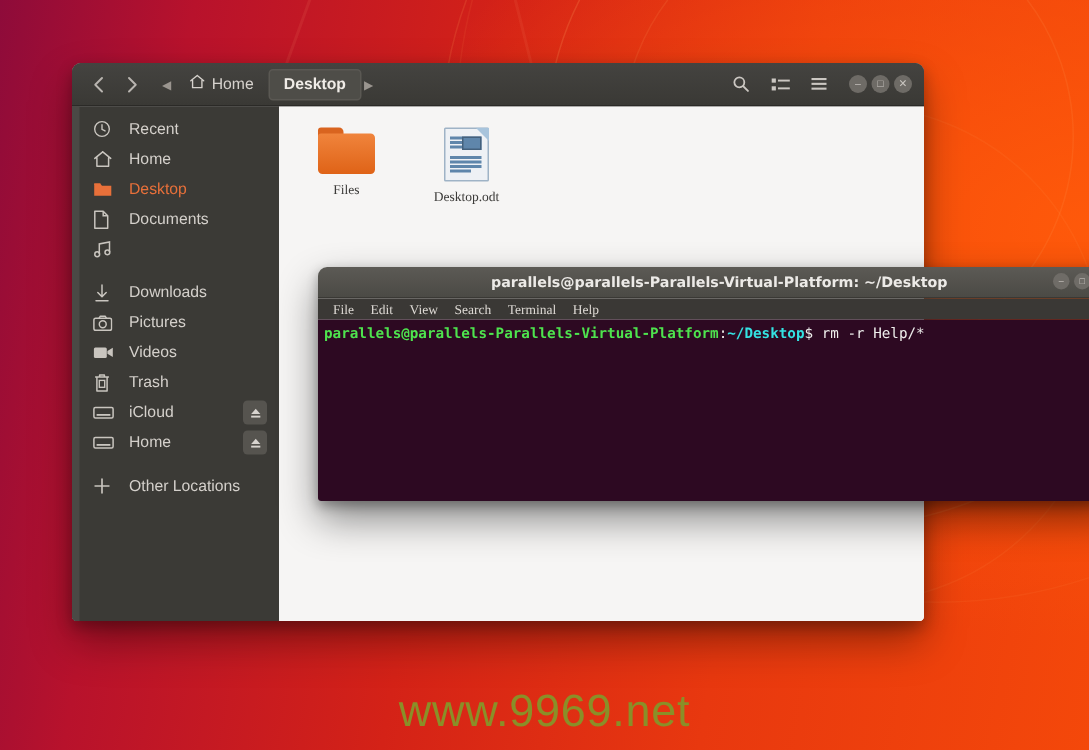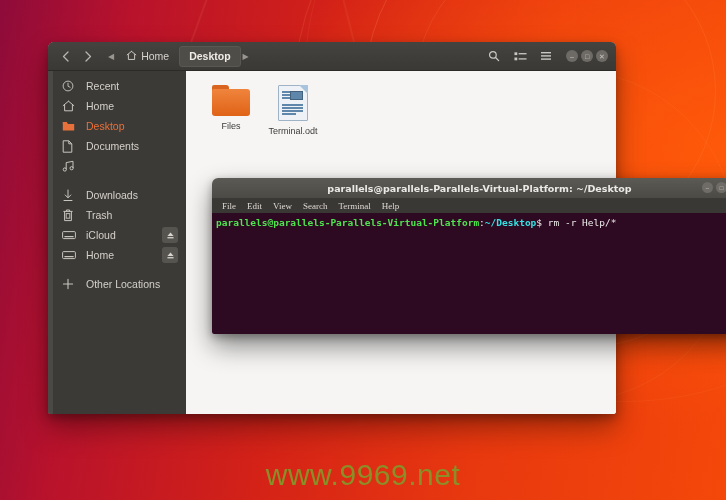--- a/index.html
+++ b/index.html
@@ -102,21 +102,21 @@
   .sb-label{white-space:nowrap;overflow:hidden;}
   .sb-label.blank{visibility:hidden;}
   .eject{
     position:absolute;right:8px;top:2px;width:16px;height:16px;border-radius:3px;
     background:#56544f;display:flex;align-items:center;justify-content:center;
     color:#d8d4cf;
   }
   .sb-gap{height:9px;}
 
   .content{flex:1;background:#f6f5f4;position:relative;}
-  .icongrid{display:flex;padding:14px 0 0 14px;}
+  .icongrid{display:flex;padding:14px 0 0 14px;gap:18px;font-family:Liberation Serif, serif;}
   .fileitem{width:62px;display:flex;flex-direction:column;align-items:center;}
   .fi-label{
     margin-top:5px;font-size:9px;color:#3c3b39;text-align:center;
     line-height:11px;word-break:break-word;
   }
   .folder-icon{width:38px;height:31px;position:relative;}
   .folder-icon .tab{
     position:absolute;left:0;top:0;width:17px;height:6px;
     background:#d9641f;border-radius:2px 3px 0 0;
   }
@@ -325,21 +325,40 @@
 
       <div class="sb-item">
         <span class="sb-icon">
           <svg width="12" height="13" viewBox="0 0 12 13">
               <path d="M6 1 V8.6 M3.2 6 L6 8.8 L8.8 6 M2 11.5 H10" stroke="currentColor" stroke-width="1" fill="none" stroke-linecap="round" stroke-linejoin="round"></path>
             </svg>
         </span>
         <span class="sb-label">Downloads</span>
       </div>
 
-
+      <div class="sb-item">
+        <span class="sb-icon">
+          <svg width="13" height="11" viewBox="0 0 13 11">
+              <rect x="0.6" y="2.2" width="11.8" height="8" rx="1.2" stroke="currentColor" stroke-width="1" fill="none"></rect>
+              <path d="M4 2.2 L4.9 0.8 h3.2 l0.9 1.4" stroke="currentColor" stroke-width="1" fill="none" stroke-linejoin="round"></path>
+              <circle cx="6.5" cy="6.2" r="2.3" stroke="currentColor" stroke-width="1" fill="none"></circle>
+            </svg>
+        </span>
+        <span class="sb-label">Pictures</span>
+      </div>
+
+      <div class="sb-item">
+        <span class="sb-icon">
+          <svg width="14" height="10" viewBox="0 0 14 10">
+              <rect x="0.6" y="1.6" width="8.6" height="7" rx="1" fill="currentColor"></rect>
+              <path d="M9.6 4 L13.2 1.8 V8 L9.6 5.8 z" fill="currentColor"></path>
+            </svg>
+        </span>
+        <span class="sb-label">Videos</span>
+      </div>
 
       <div class="sb-item">
         <span class="sb-icon">
           <svg width="12" height="13" viewBox="0 0 12 13">
               <path d="M1.4 2.4 H10.6 M2.6 2.4 V11.6 H9.4 V2.4 M4.4 2.4 V1 H7.6 V2.4" stroke="currentColor" stroke-width="1" fill="none" stroke-linejoin="round"></path>
               <rect x="4.2" y="4.6" width="3.6" height="4.6" stroke="currentColor" stroke-width="0.9" fill="none"></rect>
             </svg>
         </span>
         <span class="sb-label">Trash</span>
       </div>
@@ -405,21 +424,21 @@
               <div class="fold"></div>
             <div class="line" style="top:6px;width:8px;"></div>
             <div class="line" style="top:9px;width:8px;"></div>
             <div class="line" style="top:12px;width:8px;"></div>
             <div class="pic"></div>
             <div class="line" style="top:19px;width:21px;"></div>
             <div class="line" style="top:22px;width:21px;"></div>
             <div class="line" style="top:25px;width:21px;"></div>
             <div class="line" style="top:28px;width:14px;"></div>
           </div>
-          <div class="fi-label">Terminal.odt</div>
+          <div class="fi-label">Desktop.odt</div>
         </div>
 
 
       </div>
     </div>
   </div>
 </div>
 
 <div id="terminal-window">
   <div class="term-title">

